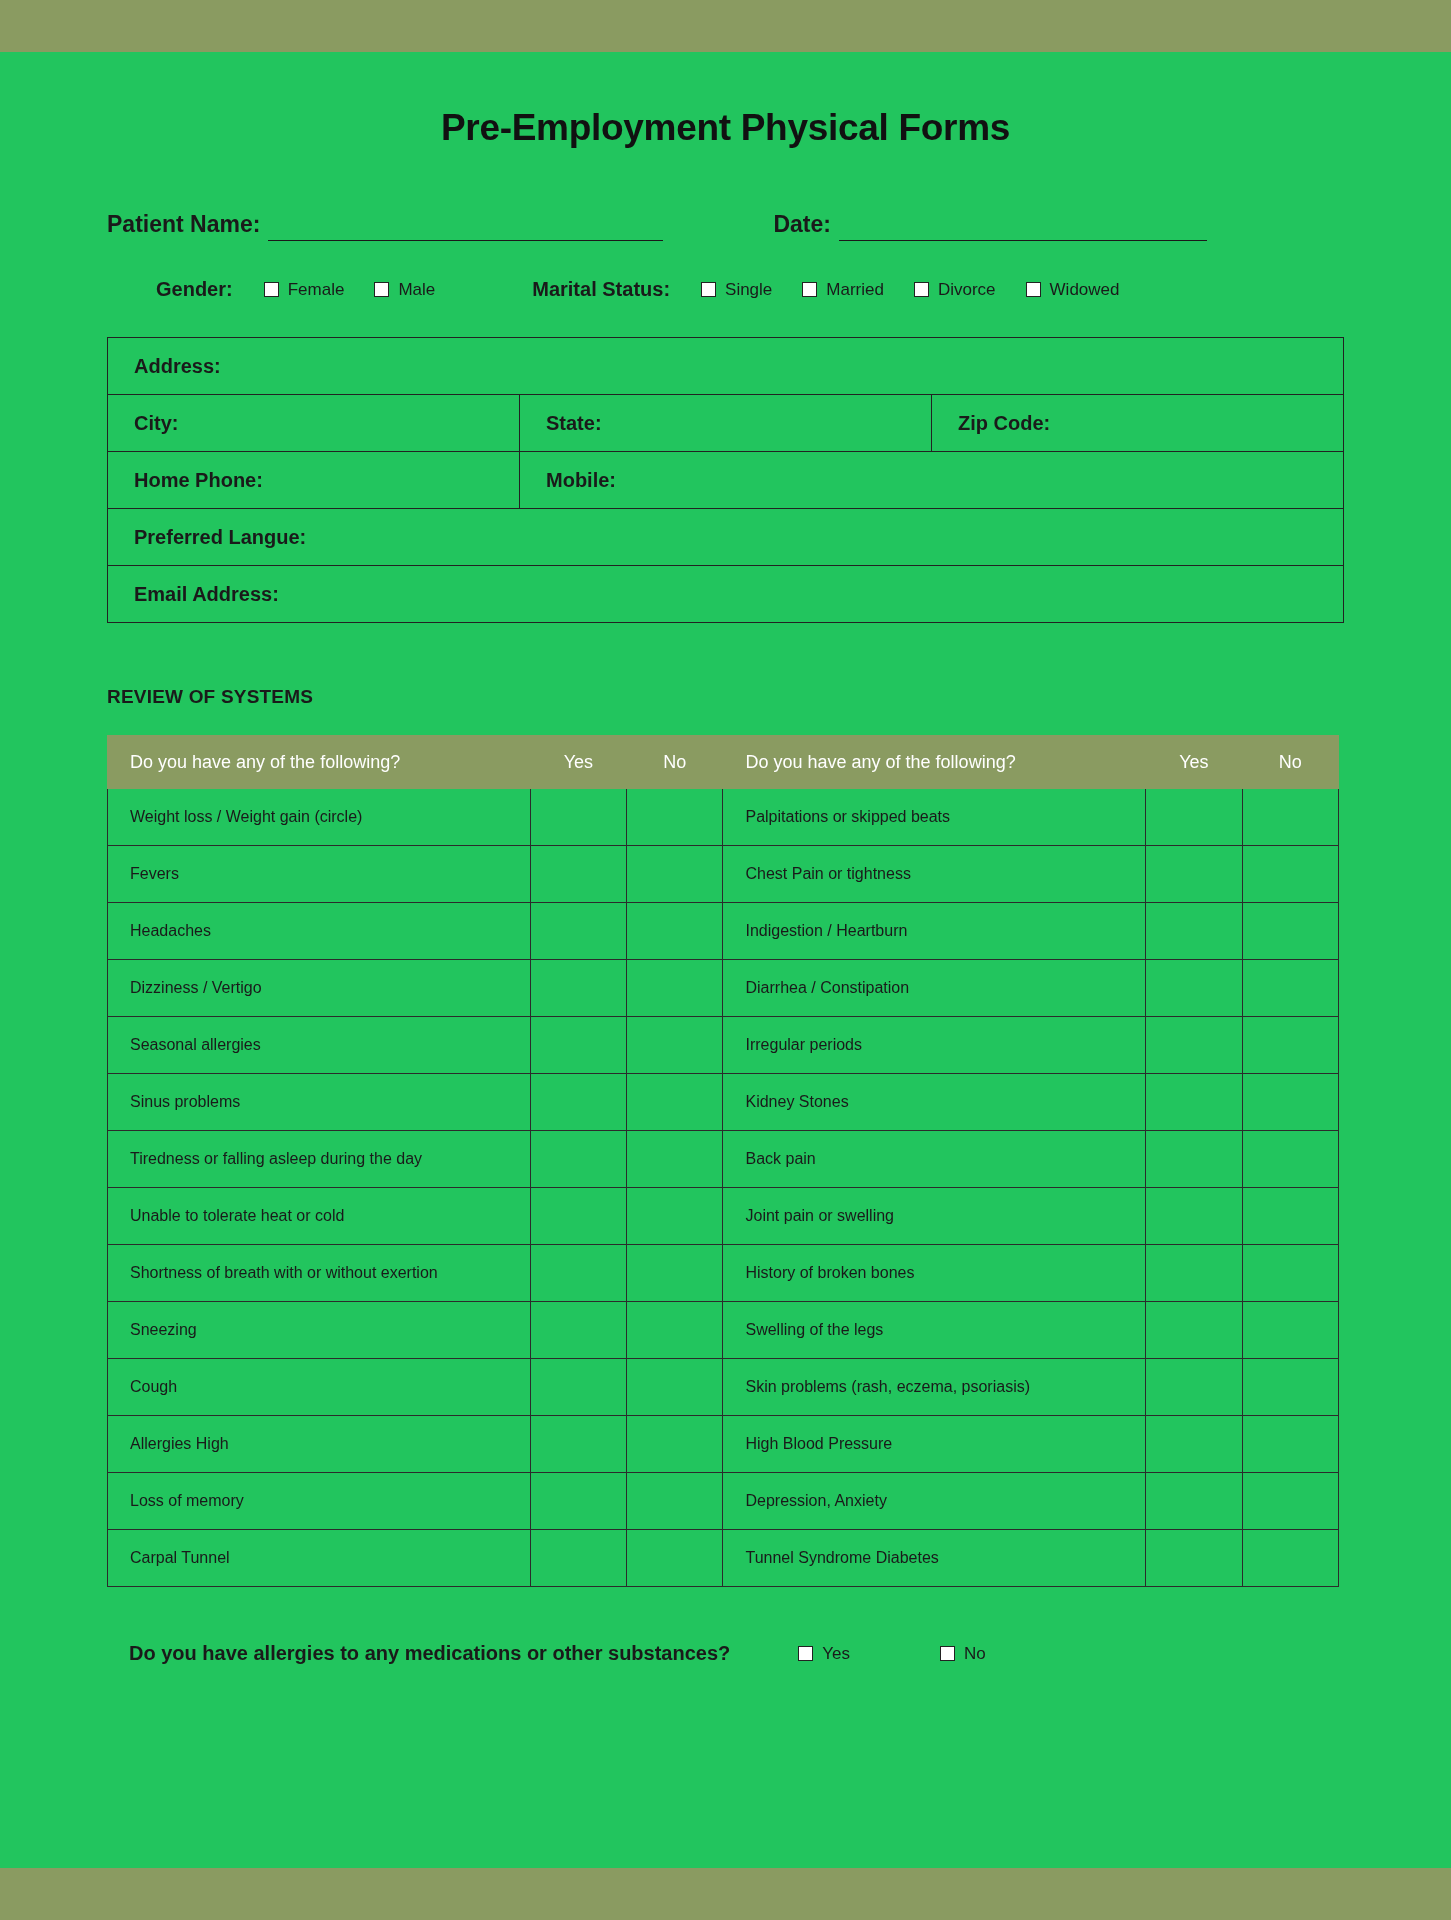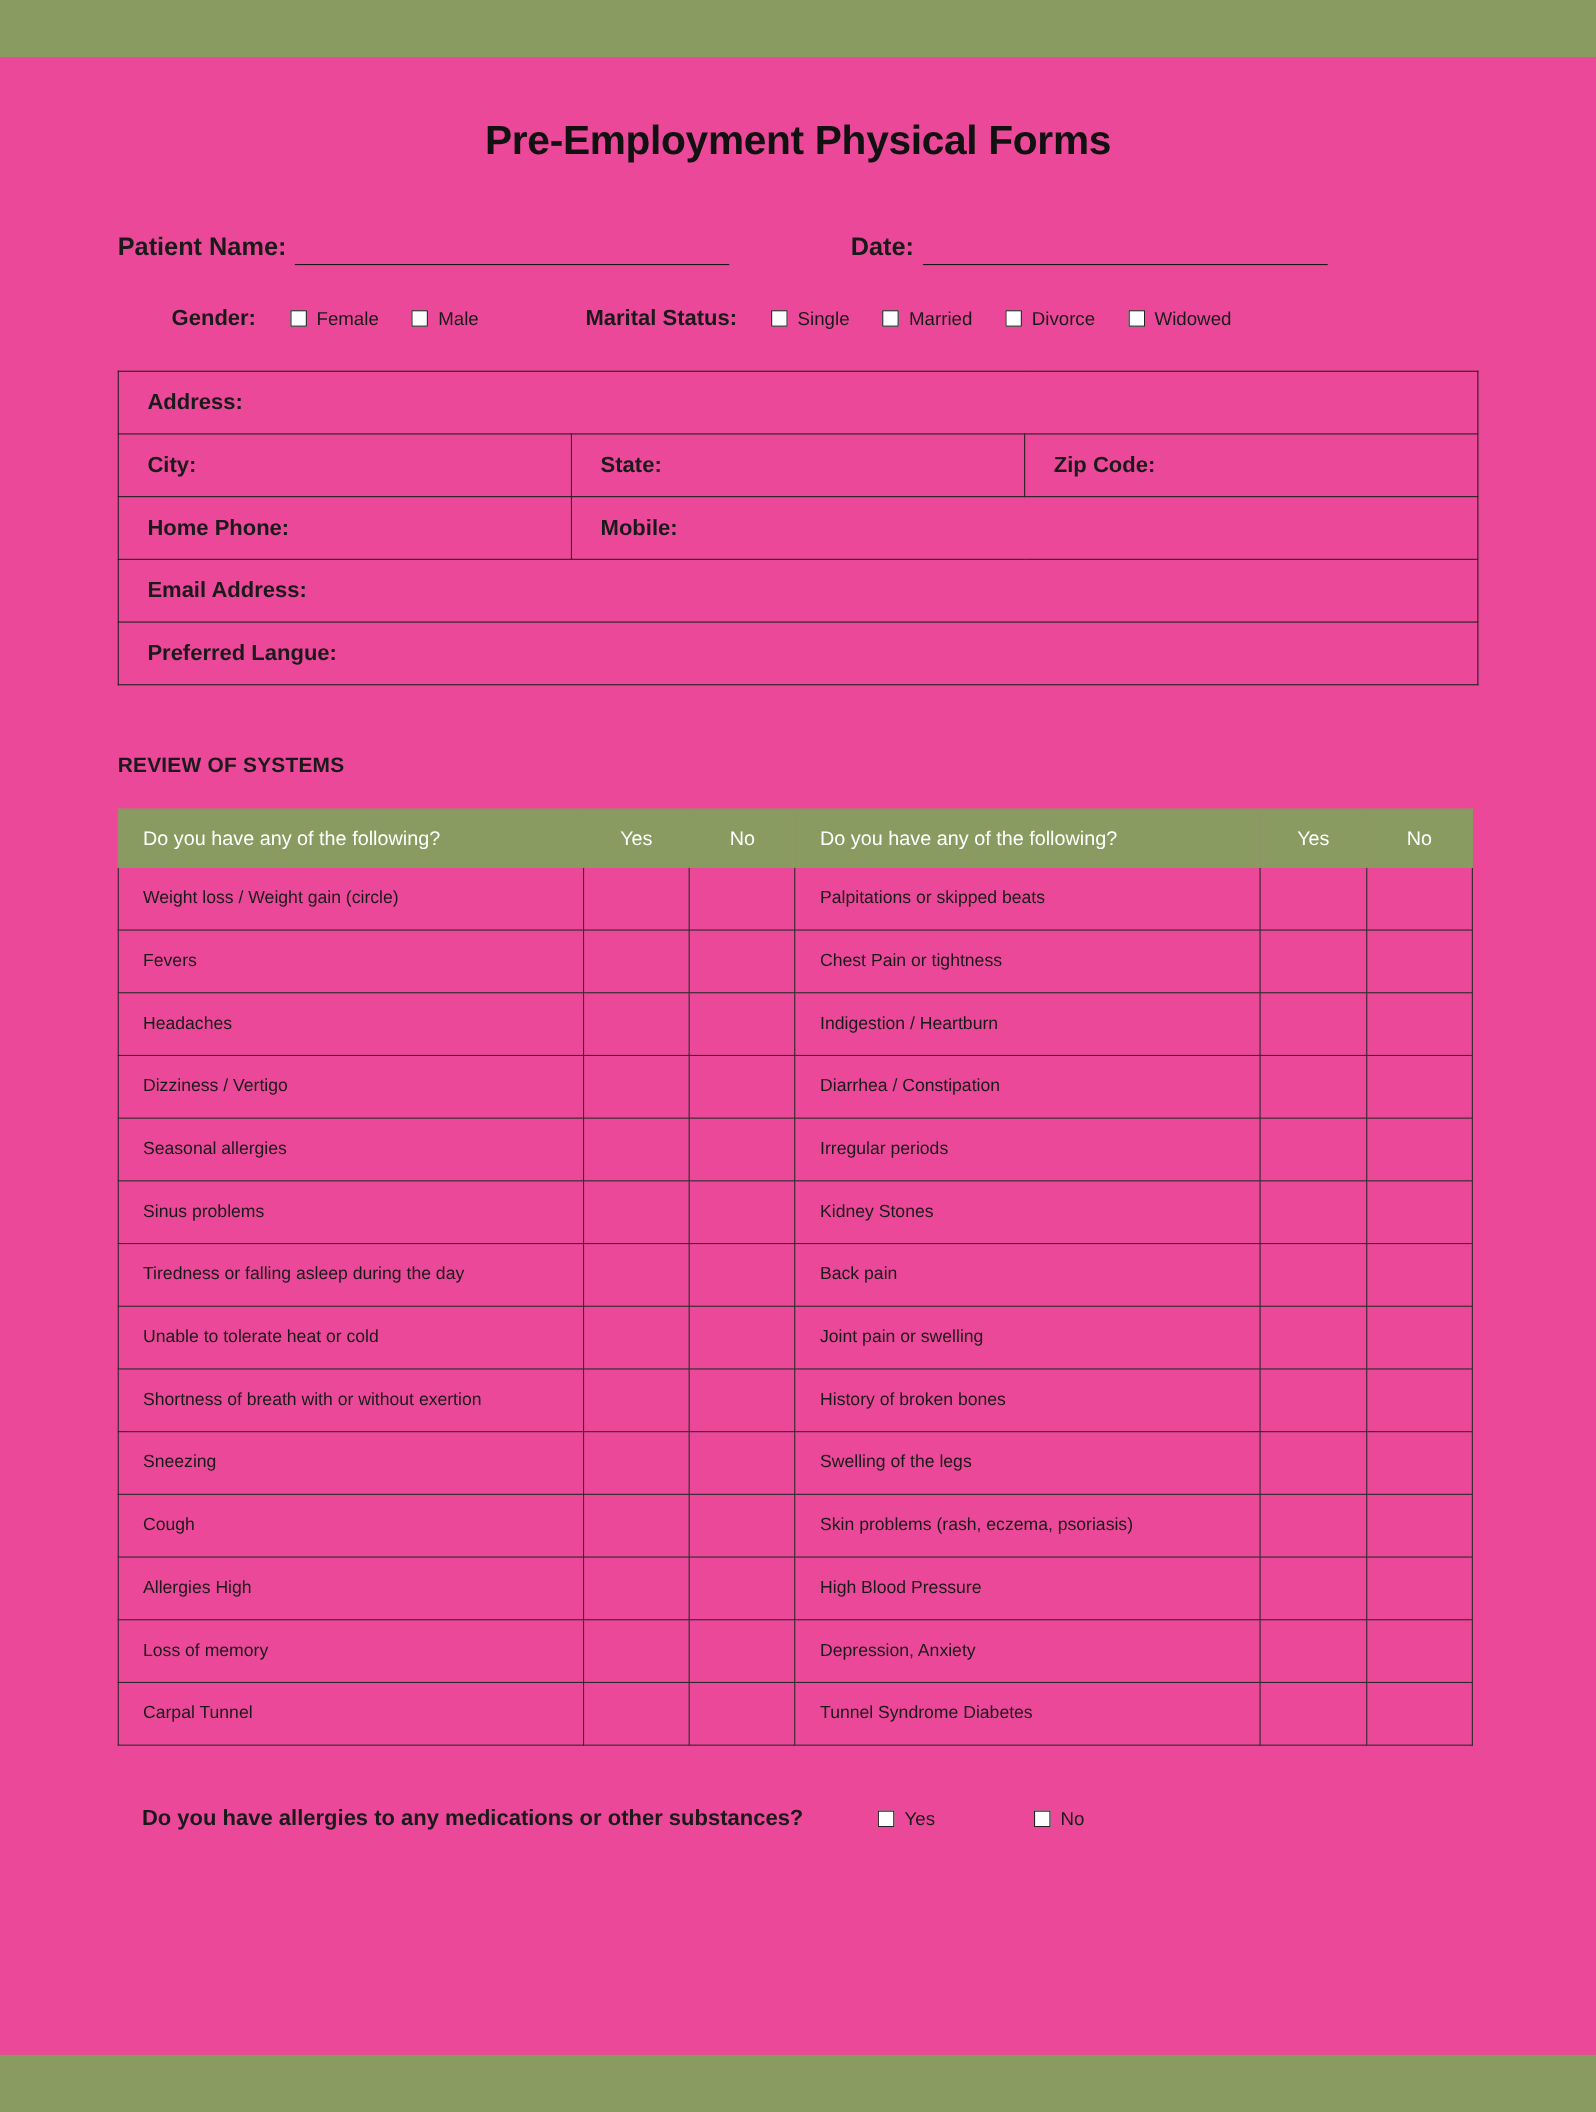--- a/index.html
+++ b/index.html
@@ -12,21 +12,21 @@
     height: 1920px;
     font-family: "Liberation Sans", sans-serif;
     color: #1a1a1a;
     position: relative;
     overflow: hidden;
   }
   .page {
     width: 1451px;
     height: 1920px;
     position: relative;
-    background: #ec4899;
+    background: #22c55e;
     box-sizing: border-box;
   }
   .band-top {
     position: absolute;
     top: 0; left: 0;
     width: 1451px;
     height: 52px;
     background: #8a9b61;
   }
   .band-bottom {
@@ -248,24 +248,24 @@
       <tr>
         <td style="width:516px">City:</td>
         <td style="width:258px">State:</td>
         <td style="width:258px">Zip Code:</td>
       </tr>
       <tr>
         <td>Home Phone:</td>
         <td colspan="2">Mobile:</td>
       </tr>
       <tr>
-        <td colspan="3">Email Address:</td>
+        <td colspan="3">Preferred Langue:</td>
       </tr>
       <tr>
-        <td colspan="3">Preferred Langue:</td>
+        <td colspan="3">Email Address:</td>
       </tr>
     </tbody>
       </table>
 
     <h2 class="section">REVIEW OF SYSTEMS</h2>
 
     <table class="ros">
       <thead>
         <tr>
           <th class="col-item">Do you have any of the following?</th>

